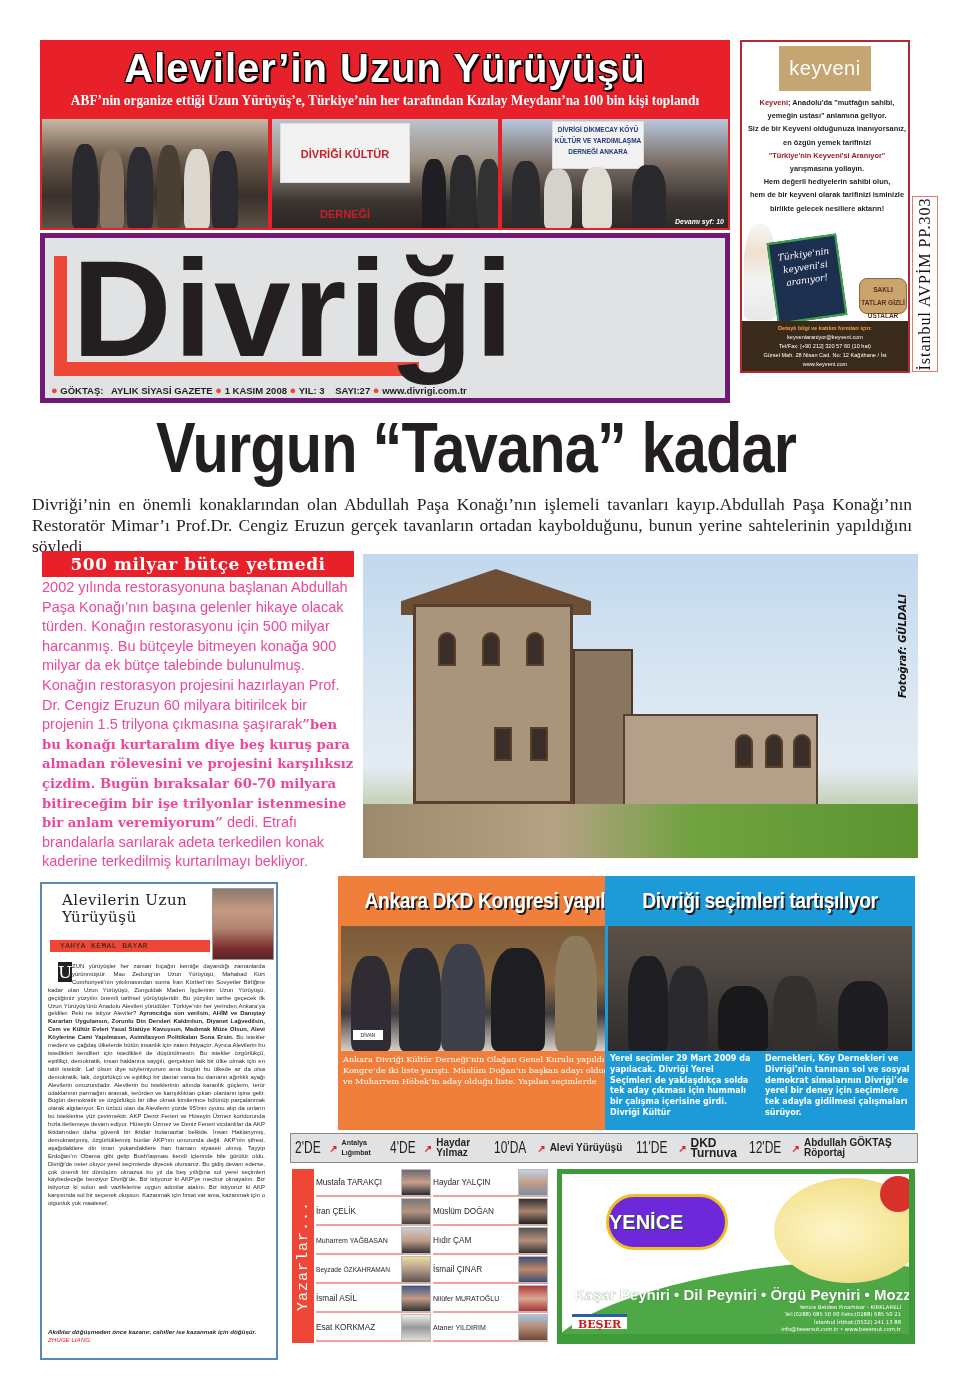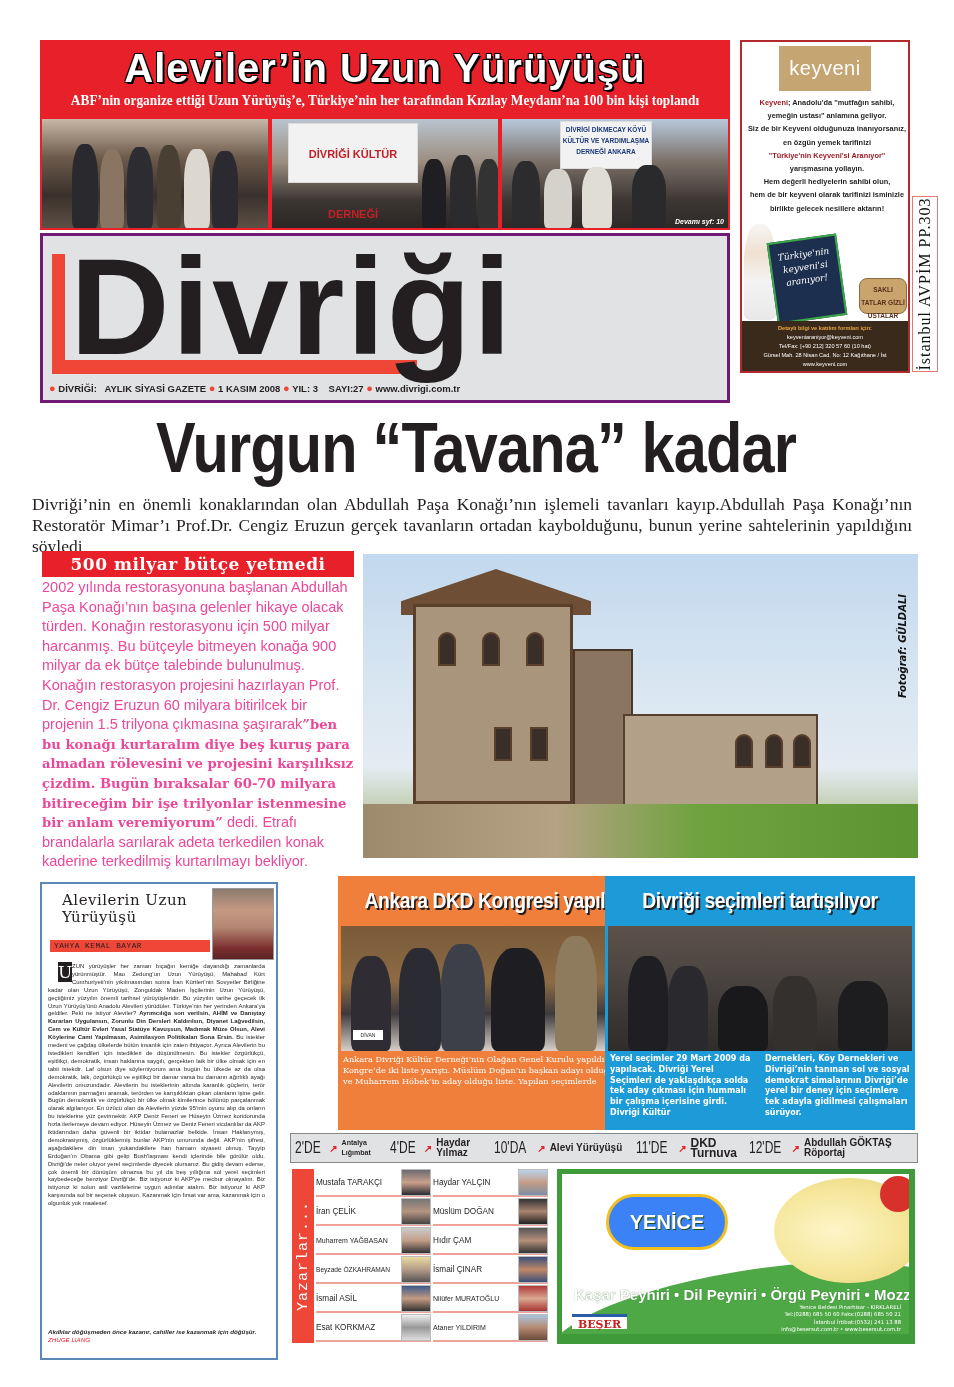--- a/index.html
+++ b/index.html
@@ -8,41 +8,41 @@
 
   
   .top-banner { left: 40px; top: 40px; width: 690px; height: 190px; background: #e8202a; }
   .top-banner .hl { position: absolute; left: 0; top: 6px; width: 100%; text-align: center; font-family: "Liberation Sans", sans-serif; font-weight: bold; font-size: 40px; color: #fff; letter-spacing: 1px; text-shadow: 2px 2px 0 #000, -1px -1px 0 #000, 1px -1px 0 #000, -1px 1px 0 #000; }
   .top-banner .sub { position: absolute; left: 0; top: 52px; width: 100%; text-align: center; font-family: "Liberation Serif", serif; font-weight: bold; font-size: 14.5px; color: #fff; transform: scaleX(0.92); }
   .top-banner .photos { position: absolute; left: 2px; top: 79px; width: 686px; height: 109px; display: flex; gap: 4px; }
   .photo { flex: 1; position: relative; overflow: hidden; }
   .photo.p1 { background: linear-gradient(180deg, #c9b8a6 0%, #6d5b4c 35%, #3a302b 70%, #5d5046 100%); }
   .photo.p2 { background: linear-gradient(180deg, #b9c4cf 0%, #9a8c7e 40%, #3b3532 75%, #2b2624 100%); }
   .photo.p3 { background: linear-gradient(180deg, #b8c8dc 0%, #7a6e66 40%, #3c3633 75%, #2d2a28 100%); }
-  .banner-flag { position: absolute; background: #f2f2f2; color: #c62026; font-weight: bold; font-family: "Liberation Sans Narrow", "Liberation Sans", sans-serif; text-align: center; border: 1px solid #ddd; margin-left: 8px; }
+  .banner-flag { position: absolute; background: #f2f2f2; color: #c62026; font-weight: bold; font-family: "Liberation Sans Narrow", "Liberation Sans", sans-serif; text-align: center; border: 1px solid #ddd; }
   .photo .cap { position: absolute; right: 4px; bottom: 3px; font-size: 7px; color: #fff; font-style: italic; font-weight: bold; }
   .figure { position: absolute; border-radius: 40% 40% 10% 10%; }
 
   
   .ad { left: 740px; top: 40px; width: 170px; height: 333px; border: 2px solid #b22a2e; background: #fff; }
   .ad .logo { position: absolute; left: 37px; top: 4px; width: 92px; height: 45px; background: #c5a572; color: #fff; font-family: "Liberation Sans", sans-serif; font-size: 20px; font-weight: normal; text-align: center; line-height: 45px; letter-spacing: 0.5px; }
   .ad .txt { position: absolute; left: 4px; top: 54px; width: 162px; text-align: center; font-size: 7.4px; font-weight: bold; line-height: 13.2px; color: #231f20; font-family: "Liberation Sans", sans-serif; }
   .ad .txt .kv { color: #9b1c24; }
   .ad .board { position: absolute; left: 30px; top: 196px; width: 70px; height: 82px; background: #1d2f4e; border: 2px solid #3aa64a; transform: rotate(-8deg); color: #fff; font-size: 9px; font-style: italic; text-align: center; padding-top: 8px; line-height: 13px; font-family: "DejaVu Serif", serif; }
   .ad .chef { position: absolute; left: 2px; top: 182px; width: 32px; height: 96px; background: linear-gradient(180deg, #f6f6f6 0%, #f0e0d0 30%, #f3f3f3 60%, #e8e8e8 100%); border-radius: 40% 40% 6px 6px; }
   .ad .badge { position: absolute; left: 117px; top: 236px; width: 48px; height: 36px; background: #c9a46d; border-radius: 8px; color: #5a2e1c; font-size: 6.5px; font-weight: bold; text-align: center; line-height: 13px; padding-top: 4px; border: 1px solid #8c6a3f; }
   .ad .footer { position: absolute; left: 0; bottom: 0; width: 166px; height: 50px; background: #3a2a1c; color: #fff; font-size: 5.6px; text-align: center; line-height: 9px; padding-top: 3px; }
   .ad .footer .hd { color: #e8a540; font-weight: bold; }
 
   
   .printlabel { left: 912px; top: 196px; width: 26px; height: 176px; border: 1px solid #e07a72; background: #fff; }
   .printlabel span { position: absolute; left: 50%; top: 50%; transform: translate(-50%, -50%) rotate(-90deg); white-space: nowrap; font-family: "Liberation Serif", serif; font-size: 16px; color: #111; letter-spacing: 1px; }
 
   
-  .masthead { left: 40px; top: 233px; width: 690px; height: 170px; background: #e1e2e3; border: 3px solid #701a75; }
+  .masthead { left: 40px; top: 233px; width: 690px; height: 170px; background: #e1e2e3; border: 5px solid #701a75; }
   .masthead .redbar-v { position: absolute; left: 9px; top: 18px; width: 13px; height: 120px; background: #ee4637; }
   .masthead .redbar-h { position: absolute; left: 9px; top: 124px; width: 365px; height: 14px; background: #ee4637; }
   .masthead .title { position: absolute; left: 27px; top: -10px; font-family: "Liberation Sans", sans-serif; font-weight: bold; font-size: 138px; color: #231f20; letter-spacing: 2px; line-height: 160px; }
   .masthead .info { position: absolute; left: 6px; top: 146px; font-size: 9.5px; font-weight: bold; color: #231f20; white-space: nowrap; }
   .masthead .info .dot { color: #ee4637; font-size: 11px; }
 
   
   .main-hl { left: 36px; top: 406px; width: 880px; text-align: center; font-family: "Liberation Sans", sans-serif; font-weight: bold; font-size: 70px; line-height: 84px; color: #231f20; transform: scaleX(0.85); transform-origin: center; letter-spacing: -1px; }
   .lead { left: 32px; top: 494px; width: 880px; font-family: "Liberation Serif", serif; font-size: 17.5px; line-height: 21px; color: #231f20; text-align: justify; text-align-last: justify; }
 
@@ -57,21 +57,21 @@
   .house-roof { position: absolute; left: 38px; top: 15px; width: 190px; height: 46px; background: #6e4f36; clip-path: polygon(0 70%, 50% 0, 100% 70%, 100% 100%, 0 100%); }
   .house-mid { position: absolute; left: 210px; top: 95px; width: 60px; height: 160px; background: #8a7560; border: 2px solid #4c3626; }
   .house-right { position: absolute; left: 260px; top: 160px; width: 195px; height: 110px; background: #b3a088; border: 2px solid #56402f; }
   .house-win { position: absolute; width: 18px; height: 34px; background: #3a2e28; border: 2px solid #5a3f2c; border-radius: 9px 9px 0 0; }
   .rubble { position: absolute; left: 0; top: 250px; width: 555px; height: 54px; background: linear-gradient(90deg, #9d8a6d 0%, #b5a184 35%, #6fa33e 60%, #5c9432 100%); }
   .photocredit { position: absolute; right: 10px; top: 40px; font-family: "DejaVu Sans", sans-serif; font-style: italic; font-weight: bold; font-size: 10px; color: #111; writing-mode: vertical-rl; transform: rotate(180deg); }
 
   
   .colbox { left: 40px; top: 882px; width: 238px; height: 478px; border: 2px solid #5a89b5; background: #fff; }
   .colbox .ttl { position: absolute; left: 20px; top: 8px; width: 150px; font-family: "DejaVu Serif", serif; font-size: 15px; line-height: 17px; color: #231f20; letter-spacing: 0.5px; }
-  .colbox .author { position: absolute; left: 8px; top: 56px; width: 160px; height: 12px; background: #ee4637; color: #231f20; font-family: "Liberation Mono", monospace; font-size: 7.8px; line-height: 12px; padding-left: 4px; letter-spacing: 0.5px; }
+  .colbox .author { position: absolute; left: 8px; top: 56px; width: 160px; height: 12px; background: #ee4637; color: #231f20; font-family: "Liberation Mono", monospace; font-size: 7.8px; line-height: 12px; padding-left: 10px; letter-spacing: 0.5px; }
   .colbox .portrait { position: absolute; left: 170px; top: 4px; width: 62px; height: 72px; background: linear-gradient(180deg, #8b7a6e 0%, #c49a82 30%, #b48673 55%, #7a2e2e 85%, #5d2424 100%); border: 1px solid #999; }
   .colbox .dropcap { position: absolute; left: 16px; top: 78px; width: 14px; height: 20px; background: #231f20; color: #fff; font-family: "DejaVu Serif", serif; font-size: 17px; text-align: center; line-height: 20px; }
   .colbox .txt { position: absolute; left: 6px; top: 78px; width: 226px; font-family: "Liberation Sans Narrow", "Liberation Sans", sans-serif; font-size: 6.2px; line-height: 7.9px; color: #231f20; text-align: justify; transform: scaleX(0.96); transform-origin: left; }
   .colbox .txt .float { float: left; width: 25px; height: 22px; }
   .colbox .quote { position: absolute; left: 6px; top: 444px; width: 226px; font-family: "Liberation Sans", sans-serif; font-size: 6.2px; line-height: 8px; font-weight: bold; font-style: italic; color: #231f20; }
   .colbox .quote .who { color: #e8202a; font-weight: normal; font-style: italic; display: block; }
 
   
   .newsbox { position: absolute; }
   .news-orange { left: 290px; top: 876px; width: 310px; height: 254px; background: #f07f3c; margin-left: 48px; }
@@ -96,21 +96,21 @@
   .writers .vbar { position: absolute; left: 2px; top: 0; width: 22px; height: 174px; background: #ee4637; }
   .writers .vbar span { position: absolute; left: 50%; top: 50%; transform: translate(-50%, -50%) rotate(-90deg); white-space: nowrap; font-family: "Liberation Mono", monospace; font-size: 15px; color: #fff; letter-spacing: 1px; }
   .wrow { position: absolute; height: 28px; border-bottom: 2px solid #f0a29a; display: flex; align-items: center; justify-content: space-between; }
   .wrow .nm { font-family: "Liberation Sans", sans-serif; font-size: 8.2px; color: #231f20; white-space: nowrap; }
   .wrow .face { width: 30px; height: 27px; border: 1px solid #bbb; }
 
   
   .cheese { left: 557px; top: 1169px; width: 358px; height: 175px; background: #3f9b3a; }
   .cheese .inner { position: absolute; left: 5px; top: 5px; width: 347px; height: 160px; background: #fff; overflow: hidden; }
   .cheese .swoosh { position: absolute; left: -20px; top: 95px; width: 420px; height: 120px; background: #4ea845; border-radius: 60% 40% 0 0; transform: rotate(-6deg); }
-  .cheese .logo { position: absolute; left: 44px; top: 20px; width: 122px; height: 56px; background: #3b82f6; border: 3px solid #f0c020; border-radius: 30px; color: #fff; font-family: "Liberation Sans", sans-serif; font-weight: bold; font-size: 20px; text-align: center; line-height: 50px; text-shadow: 1px 1px 0 #1c4d1a; }
+  .cheese .logo { position: absolute; left: 44px; top: 20px; width: 122px; height: 56px; background: #6d28d9; border: 3px solid #f0c020; border-radius: 30px; color: #fff; font-family: "Liberation Sans", sans-serif; font-weight: bold; font-size: 20px; line-height: 50px; text-shadow: 1px 1px 0 #1c4d1a; }
   .cheese .wheel { position: absolute; left: 212px; top: 4px; width: 150px; height: 105px; background: radial-gradient(ellipse at 40% 50%, #fdf5c8 0%, #f5e69a 55%, #e8d277 100%); border-radius: 50%; }
   .cheese .tomato { position: absolute; left: 318px; top: 2px; width: 36px; height: 36px; background: #d8302b; border-radius: 50%; }
   .cheese .products { position: absolute; left: 12px; top: 112px; font-family: Liberation Sans, sans-serif; font-weight: bold; font-size: 15px; color: #fff; white-space: nowrap; text-shadow: 0 0 1px #2d6e2a; }
   .cheese .contact { position: absolute; right: 8px; top: 130px; text-align: right; font-family: "DejaVu Sans", sans-serif; font-size: 5.3px; color: #fff; line-height: 7.4px; }
   .cheese .beser { position: absolute; left: 10px; top: 140px; width: 55px; height: 15px; background: #fff; color: #c8201f; font-family: "DejaVu Serif", serif; font-weight: bold; font-size: 11px; line-height: 15px; text-align: center; border-top: 3px solid #2b5ca8; }
 </style>
 </head>
 <body>
 
 <div class="abs top-banner">
@@ -170,21 +170,21 @@
 <div class="abs printlabel">
   <span>İstanbul AVPİM PP.303</span>
 </div>
 
 <div class="abs masthead">
   <div class="redbar-v"></div>
   <div class="redbar-h"></div>
   <div class="title">Divriği</div>
   <div class="info">
     <span class="dot">●</span>
-    <span>DİVRİĞİ:</span>&nbsp;&nbsp;
+    <span>GÖKTAŞ:</span>&nbsp;&nbsp;
     <span>AYLIK SİYASİ GAZETE</span>
     <span class="dot">●</span>
     <span>1 KASIM 2008</span>
     <span class="dot">●</span>
     <span>YIL: 3</span>&nbsp;&nbsp;&nbsp;
     <span>SAYI:27</span>
     <span class="dot">●</span>
     <span>www.divrigi.com.tr</span>
   </div>
 </div>

